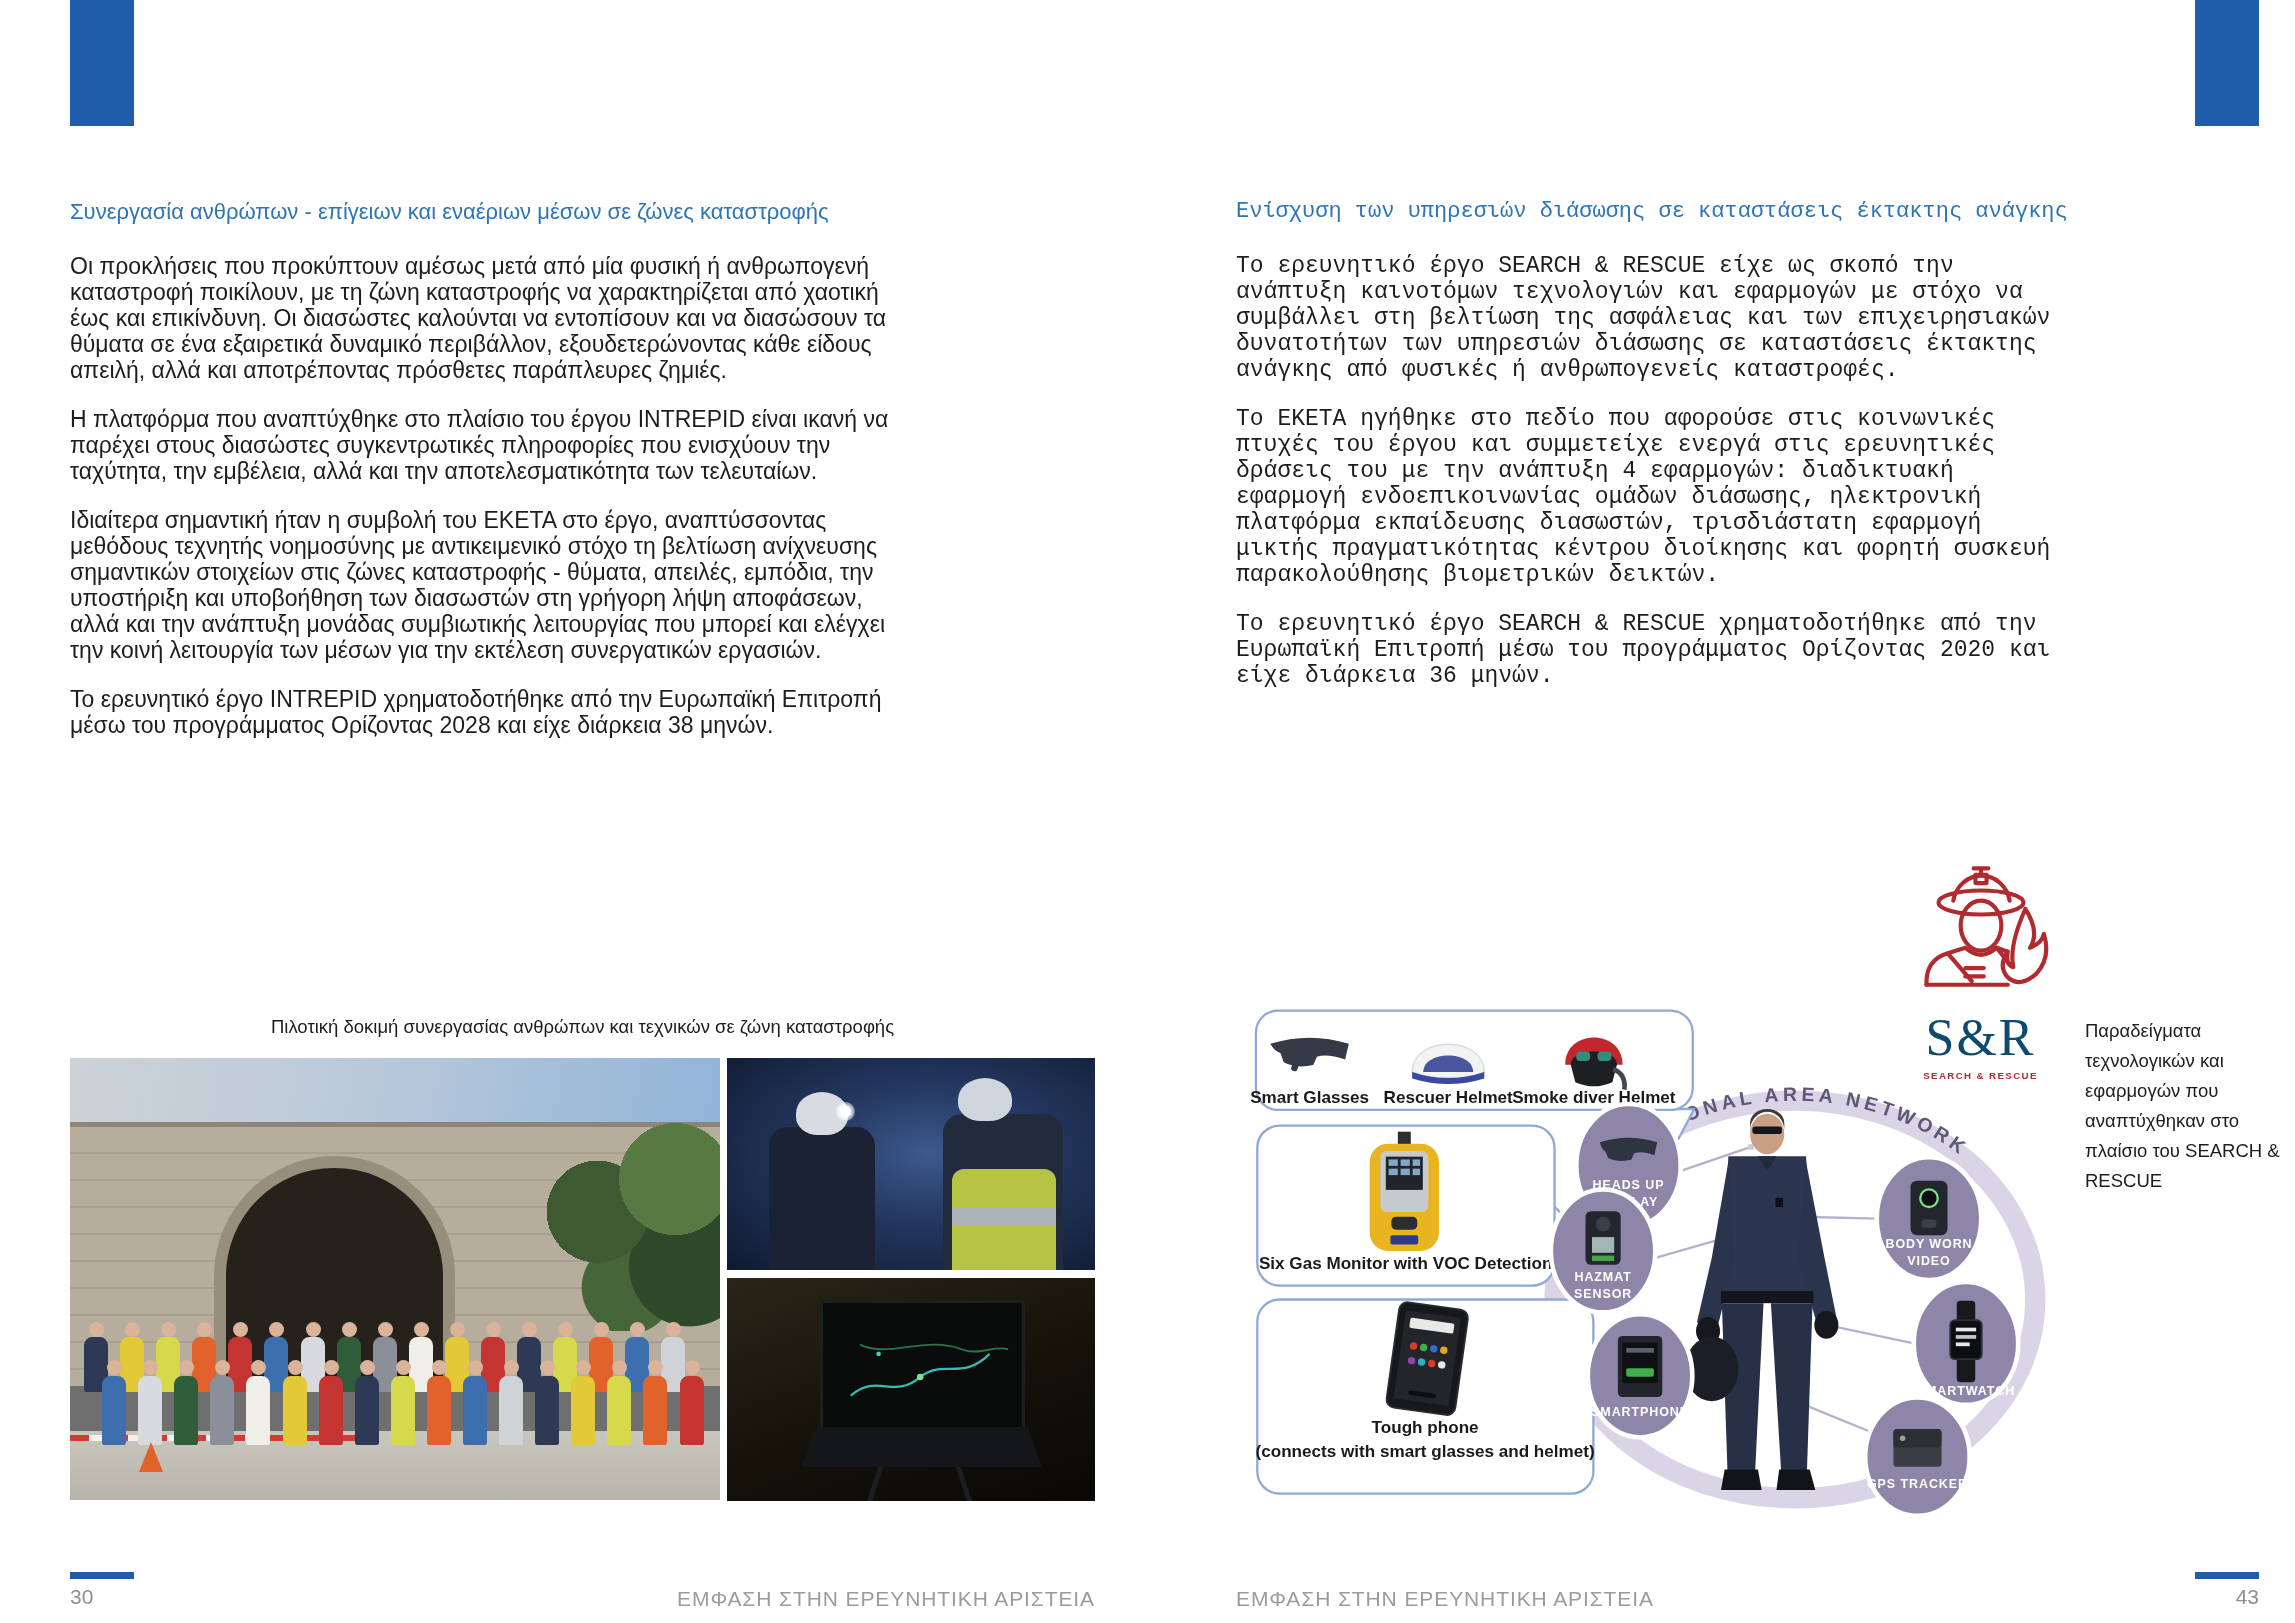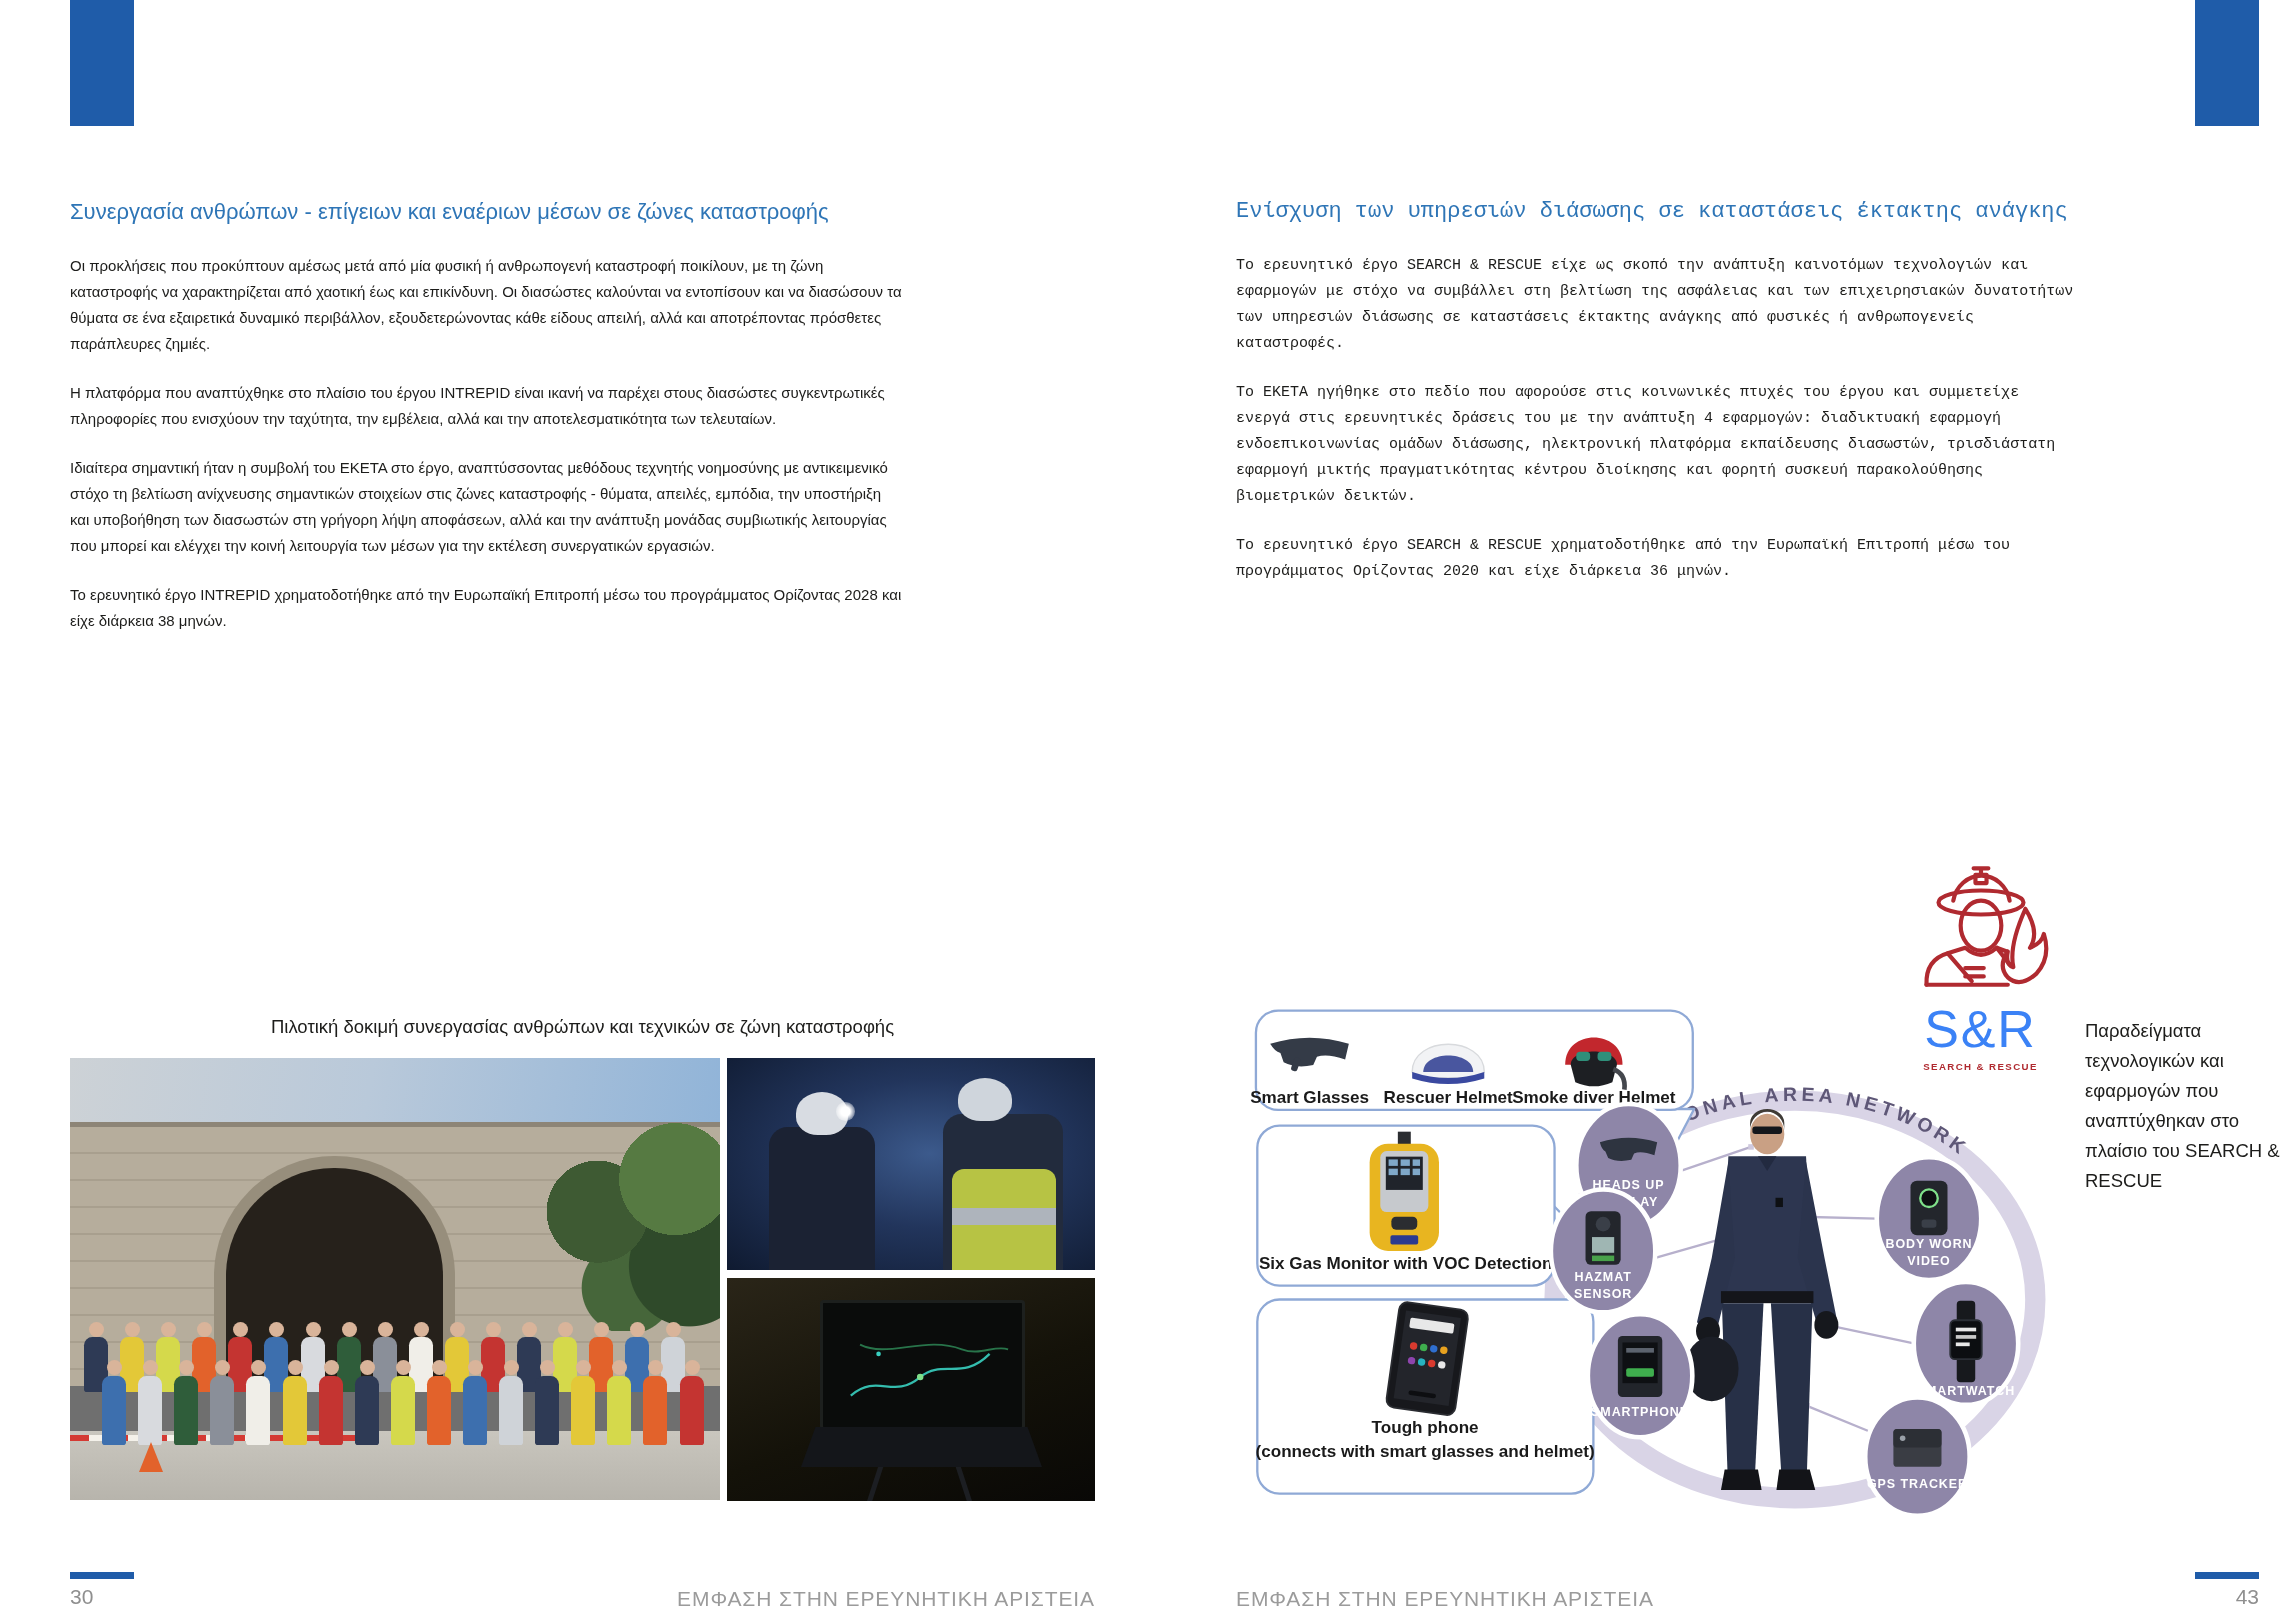--- a/index.html
+++ b/index.html
@@ -10,21 +10,21 @@
   
   .corner{position:absolute;top:0;width:64px;height:126px;background:#1F5CA9;}
   .corner-left{left:70px}
   .corner-right{left:2195px}
 
   
   .col{position:absolute;top:198px;}
   .col-left{left:70px;width:833px;}
   .col-right{left:1236px;width:838px;font-family:Liberation Mono, monospace;}
   .section-heading{margin:0 0 27px 0;font-size:22px;line-height:28px;font-weight:400;color:#2E75B6;}
-  .body-par{margin:0 0 23px 0;font-size:15px;line-height:26px;color:#1d1d1b;}
+  .body-par{margin:0 0 23px 0;font-size:23px;line-height:26px;color:#1d1d1b;}
 
   
   .photo-caption{position:absolute;left:70px;top:1016px;width:1025px;text-align:center;font-size:18.5px;color:#1d1d1b;}
   .photo{position:absolute;overflow:hidden;background:#6f6f6f;}
   .photo-group{left:70px;top:1058px;width:650px;height:442px;}
   .photo-night{left:727px;top:1058px;width:368px;height:212px;}
   .photo-laptop{left:727px;top:1278px;width:368px;height:223px;}
 
   
   .pg-sky{position:absolute;left:0;top:0;width:100%;height:157px;background:linear-gradient(100deg,#cdd2d6 0%,#b9c9da 45%,#8fb3d8 100%);}
@@ -74,21 +74,21 @@
   .bar-right{left:2195px}
   .page-num{position:absolute;top:1585px;font-size:21px;color:#8f8f8f;}
   .num-left{left:70px}
   .num-right{left:2195px;width:64px;text-align:right;}
   .running-title{position:absolute;top:1587px;font-size:21px;color:#9b9b9b;letter-spacing:0.9px;}
   .rt-left{left:70px;width:1025px;text-align:right;}
   .rt-right{left:1236px;}
 
   
   .sr-logo{position:absolute;left:1897px;top:860px;width:167px;text-align:center;}
-  .sr-acronym{font-size:52px;line-height:1;color:#3b82f6;letter-spacing:1.9px;margin-top:7px;}
+  .sr-acronym{font-size:52px;line-height:1;color:#0c4a6e;letter-spacing:1.9px;margin-top:16px;font-family:Liberation Serif, serif;}
   .sr-sub{font-size:9.7px;color:#B02A30;font-weight:700;letter-spacing:1.4px;margin-top:5.6px;}
 
   
   .side-caption{position:absolute;left:2085px;top:1016px;width:204px;font-size:18.5px;line-height:30px;color:#1d1d1b;}
 
   
   .diagram{position:absolute;left:1249px;top:999px;width:833px;height:527px;}
   .diagram text{font-family:"Liberation Sans",sans-serif;}
   .node-label{fill:#ffffff;font-size:27px;font-weight:700;letter-spacing:2px;text-anchor:middle;}
   .bubble-label{fill:#1a1a1a;font-size:37px;font-weight:700;text-anchor:middle;}

